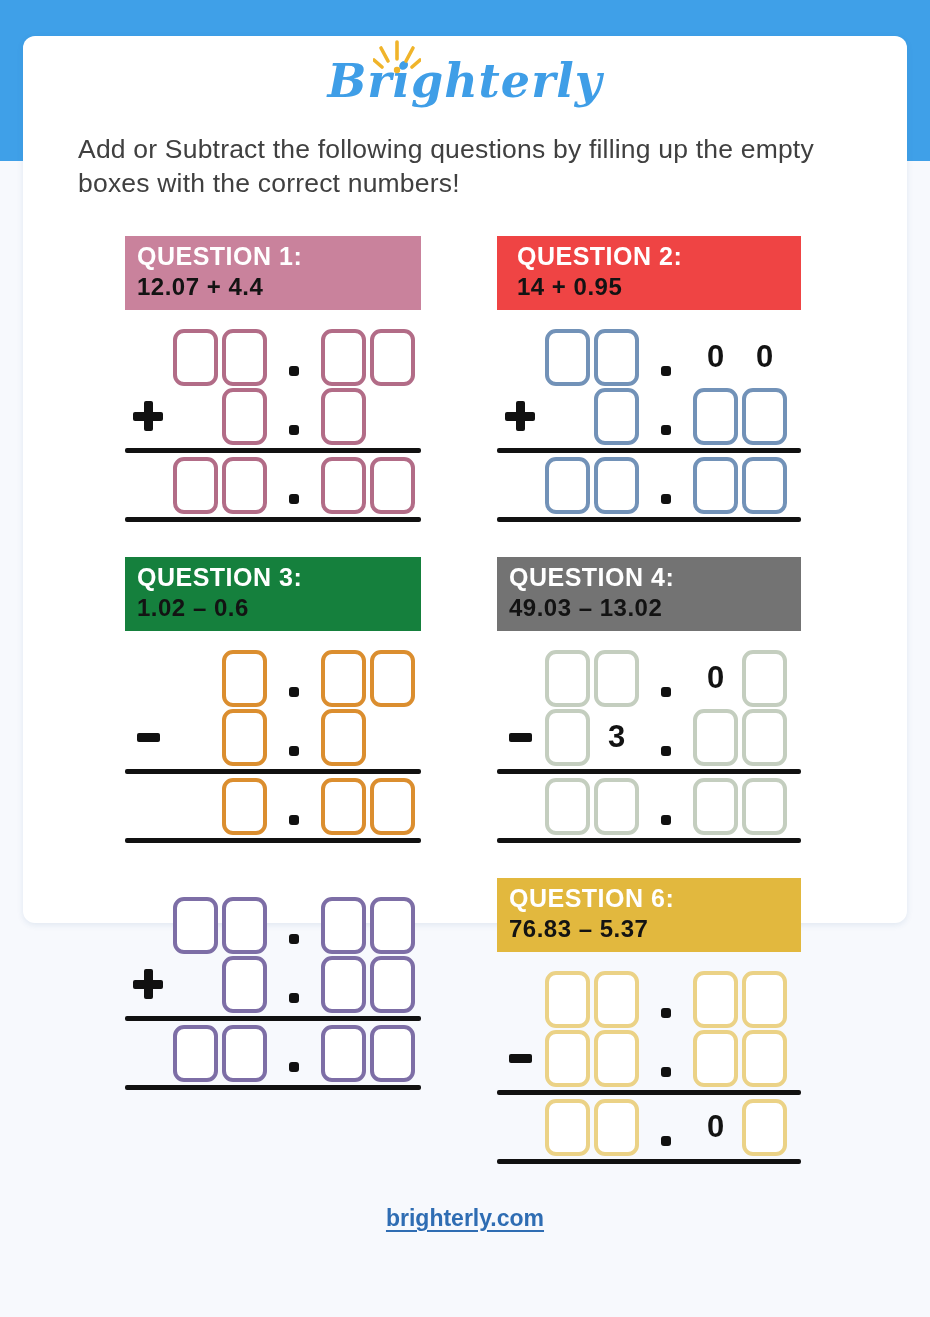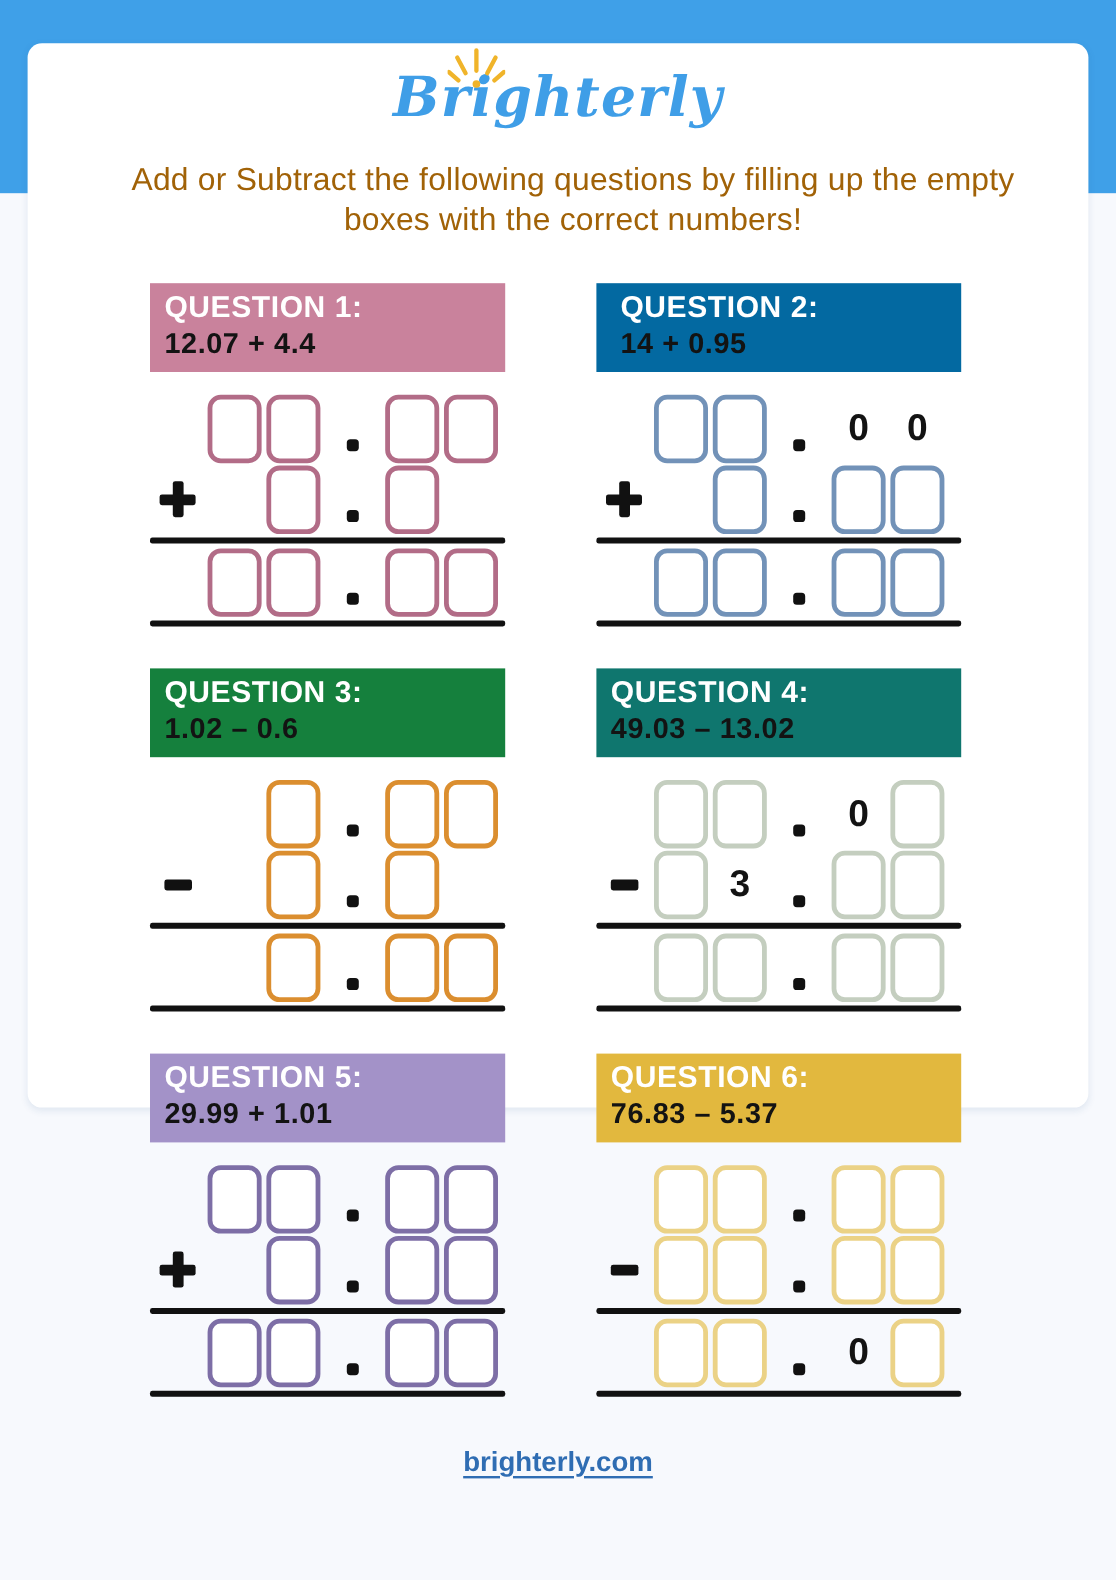--- a/index.html
+++ b/index.html
@@ -90,21 +90,21 @@
           <line x1="9" y1="28" x2="1" y2="21"></line>
           <line x1="39" y1="28" x2="47" y2="21"></line>
         </g>
         <circle cx="24" cy="31" r="3.2" fill="#F0B42A"></circle>
       </svg>
       <span class="logo-text" style="color: rgb(63, 158, 231);">Brighterly</span>
     </span>
   </div>
 
 
-  <p class="instructions" style="color: #a16207; text-align: center;">Add or Subtract the following questions by filling up the empty boxes with the correct numbers!</p>
+  <p class="instructions" style="color: #404040;">Add or Subtract the following questions by filling up the empty boxes with the correct numbers!</p>
 
   <div class="qgrid" id="qgrid">
       <div class="qblock">
         <div class="qheader" style="background: rgb(201, 130, 156);">
           <div class="qlabel">QUESTION 1:</div>
           <div class="qexpr">12.07 + 4.4</div>
         </div>
         <div class="qrows">
           <div class="qrow">
             <div class="slot slot-sign"></div>
@@ -156,21 +156,21 @@
               <div class="abox" style="border-color: rgb(178, 108, 135);"></div>
             </div>
             <div class="slot slot-cell">
               <div class="abox" style="border-color: rgb(178, 108, 135);"></div>
             </div>
           </div>
           <div class="rule rule-bottom"></div>
         </div>
       </div>
       <div class="qblock">
-        <div class="qheader" style="background: #0369a1; padding-left: 20px;">
+        <div class="qheader" style="background: #ef4444; padding-left: 20px;">
           <div class="qlabel">QUESTION 2:</div>
           <div class="qexpr">14 + 0.95</div>
         </div>
         <div class="qrows">
           <div class="qrow">
             <div class="slot slot-sign"></div>
             <div class="slot slot-cell">
               <div class="abox" style="border-color: rgb(114, 146, 184);"></div>
             </div>
             <div class="slot slot-cell">
@@ -278,21 +278,21 @@
               <div class="abox" style="border-color: rgb(219, 142, 47);"></div>
             </div>
             <div class="slot slot-cell">
               <div class="abox" style="border-color: rgb(219, 142, 47);"></div>
             </div>
           </div>
           <div class="rule rule-bottom"></div>
         </div>
       </div>
       <div class="qblock">
-        <div class="qheader" style="background: #0f766e;">
+        <div class="qheader" style="background: #737373;">
           <div class="qlabel">QUESTION 4:</div>
           <div class="qexpr">49.03 – 13.02</div>
         </div>
         <div class="qrows">
           <div class="qrow">
             <div class="slot slot-sign"></div>
             <div class="slot slot-cell">
               <div class="abox" style="border-color: rgb(196, 206, 191);"></div>
             </div>
             <div class="slot slot-cell">
@@ -344,24 +344,20 @@
               <div class="abox" style="border-color: rgb(196, 206, 191);"></div>
             </div>
             <div class="slot slot-cell">
               <div class="abox" style="border-color: rgb(196, 206, 191);"></div>
             </div>
           </div>
           <div class="rule rule-bottom"></div>
         </div>
       </div>
       <div class="qblock">
-        <div class="qheader" style="background: rgb(163, 146, 200);">
-          <div class="qlabel">QUESTION 5:</div>
-          <div class="qexpr">29.99 + 1.01</div>
-        </div>
         <div class="qrows">
           <div class="qrow">
             <div class="slot slot-sign"></div>
             <div class="slot slot-cell">
               <div class="abox" style="border-color: rgb(125, 110, 166);"></div>
             </div>
             <div class="slot slot-cell">
               <div class="abox" style="border-color: rgb(125, 110, 166);"></div>
             </div>
             <div class="slot slot-dot">

